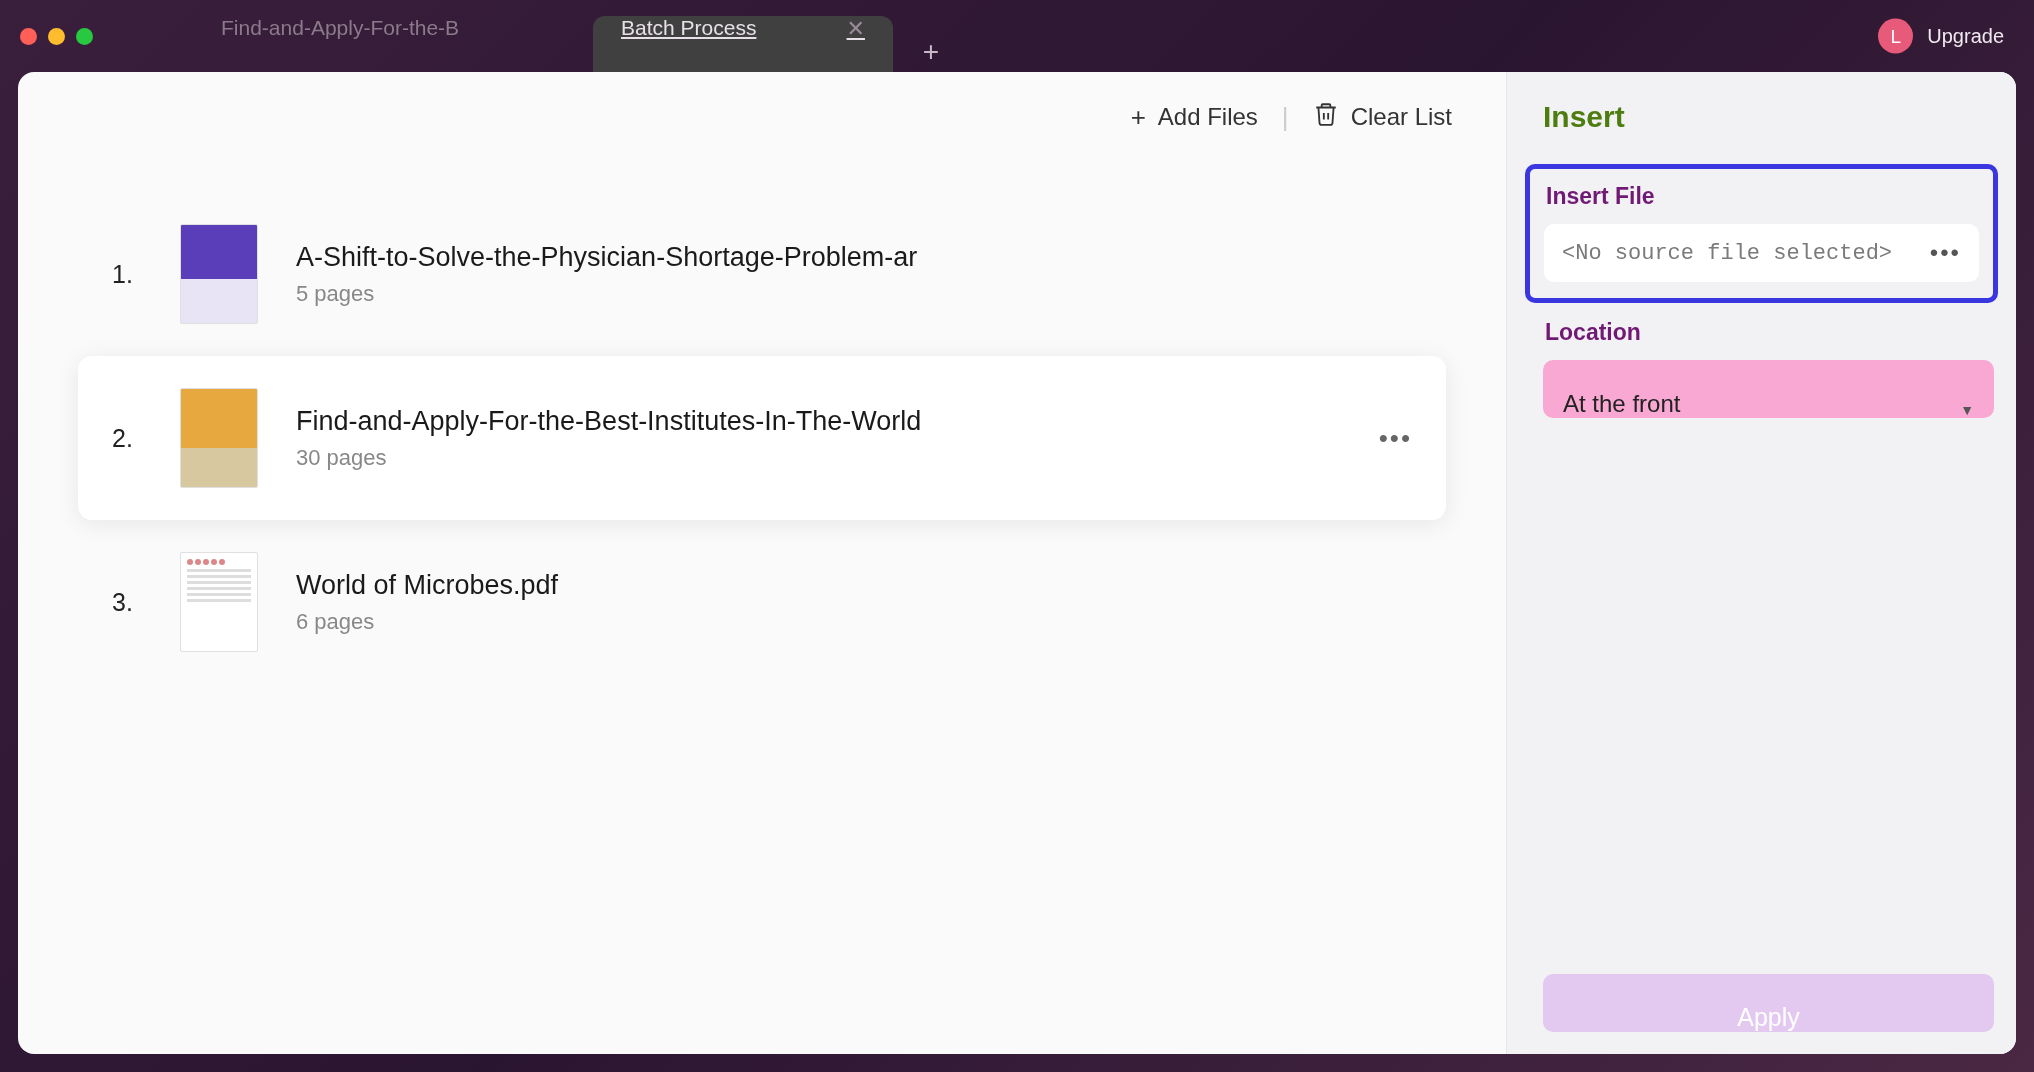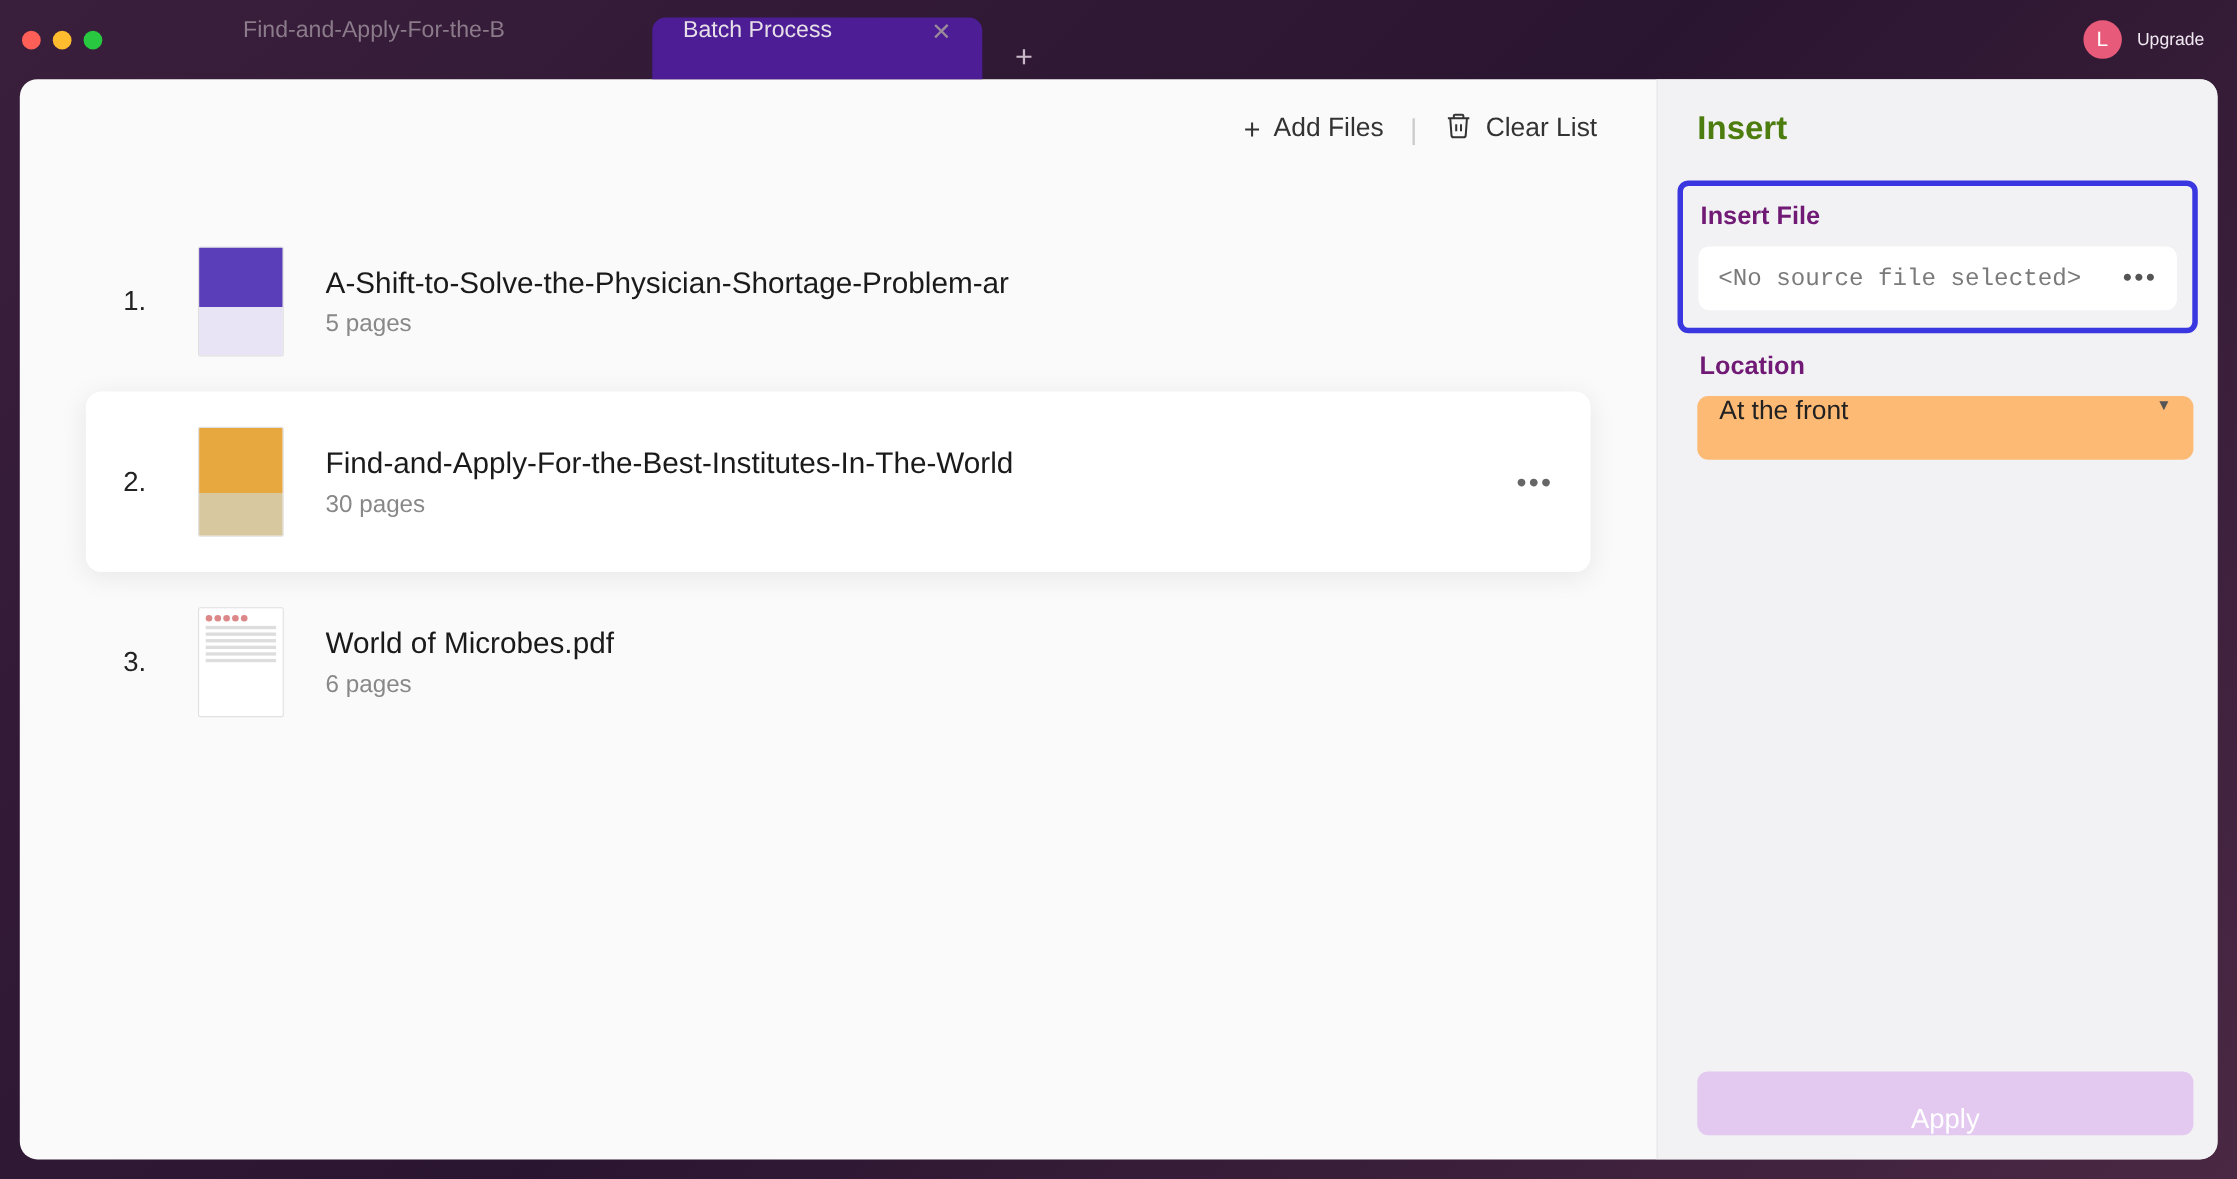--- a/index.html
+++ b/index.html
@@ -46,23 +46,24 @@
   font-size: 21px;
   border-radius: 12px 12px 0 0;
   min-width: 400px;
   max-width: 400px;
   gap: 18px;
 }
 .tab.inactive {
   color: #8a7a8a;
 }
 .tab.active {
-  background: #4c1d95;
+  background: #404040;
   color: #e8e0e8;
   min-width: 300px;
+  text-decoration: underline;
 }
 .tab-label {
   flex: 1;
   white-space: nowrap;
   overflow: hidden;
   text-overflow: ellipsis;
 }
 .tab-close {
   color: #9a8a9a;
   font-size: 22px;
@@ -95,21 +96,21 @@
   background: #e85a7a;
   color: white;
   display: flex;
   align-items: center;
   justify-content: center;
   font-size: 19px;
   font-weight: 500;
 }
 .upgrade-btn {
   color: #f0e8f0;
-  font-size: 16px;
+  font-size: 20px;
 }
 .main-window {
   margin: 0 18px 18px 18px;
   background: #fafafa;
   border-radius: 16px;
   height: calc(100% - 90px);
   display: flex;
   overflow: hidden;
 }
 .file-area {
@@ -243,25 +244,25 @@
   font-size: 22px;
   font-family: Liberation Mono, monospace;
 }
 .file-select-menu {
   color: #555;
   font-size: 24px;
   letter-spacing: 2px;
   cursor: pointer;
 }
 .dropdown {
-  background: #fdba74;
+  background: #f9a8d4;
   border-radius: 10px;
   height: 58px;
   display: flex;
-  align-items: flex-start;
+  align-items: flex-end;
   padding: 0 20px;
   justify-content: space-between;
   cursor: pointer;
 }
 .dropdown-text {
   font-size: 24px;
   color: #222;
 }
 .dropdown-caret {
   color: #555;

